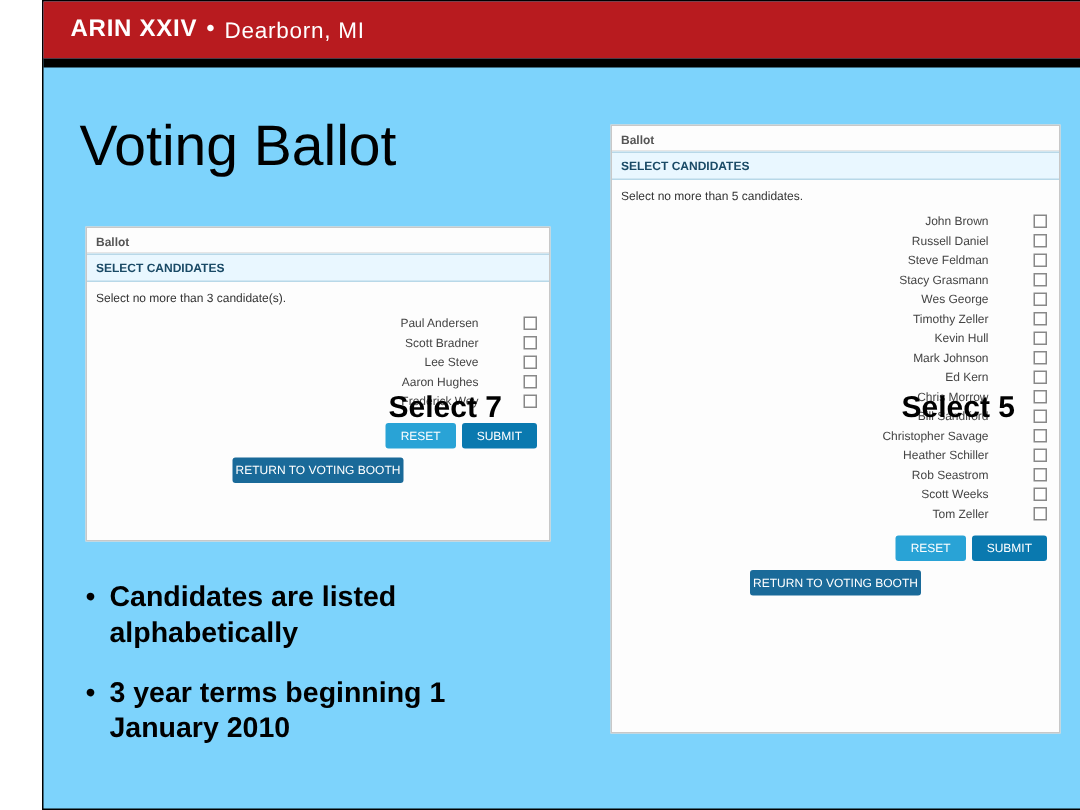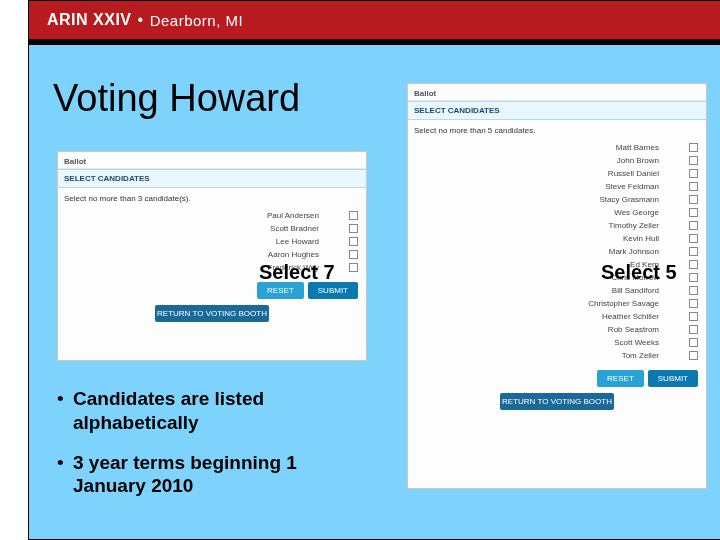--- a/index.html
+++ b/index.html
@@ -41,37 +41,37 @@
 
 <div class="slide">
   <div class="header-red">
     <span>ARIN XXIV</span>
     <span class="dot">•</span>
     <span class="loc">Dearborn, MI</span>
   </div>
   <div class="header-black"></div>
 
   <div class="content">
-    <div class="title">Voting Howard</div>
+    <div class="title">Voting Ballot</div>
 
     <div class="ballot-box ballot-left">
       <div class="ballot-title">Ballot</div>
       <div class="select-bar">SELECT CANDIDATES</div>
       <div class="instr">Select no more than 3 candidate(s).</div>
       <div id="cand-small">
           <div class="cand-row">
             <div class="cand-name">Paul Andersen</div>
             <div class="cand-check"></div>
           </div>
           <div class="cand-row">
             <div class="cand-name">Scott Bradner</div>
             <div class="cand-check"></div>
           </div>
           <div class="cand-row">
-            <div class="cand-name">Lee Howard</div>
+            <div class="cand-name">Lee Steve</div>
             <div class="cand-check"></div>
           </div>
           <div class="cand-row">
             <div class="cand-name">Aaron Hughes</div>
             <div class="cand-check"></div>
           </div>
           <div class="cand-row">
             <div class="cand-name">Frederick Wey</div>
             <div class="cand-check"></div>
           </div>
@@ -83,24 +83,20 @@
       <div class="return-row">
         <div class="btn-return">RETURN TO VOTING BOOTH</div>
       </div>
     </div>
 
     <div class="ballot-box ballot-right">
       <div class="ballot-title">Ballot</div>
       <div class="select-bar">SELECT CANDIDATES</div>
       <div class="instr">Select no more than 5 candidates.</div>
       <div id="cand-large">
-          <div class="cand-row">
-            <div class="cand-name">Matt Barnes</div>
-            <div class="cand-check"></div>
-          </div>
           <div class="cand-row">
             <div class="cand-name">John Brown</div>
             <div class="cand-check"></div>
           </div>
           <div class="cand-row">
             <div class="cand-name">Russell Daniel</div>
             <div class="cand-check"></div>
           </div>
           <div class="cand-row">
             <div class="cand-name">Steve Feldman</div>

